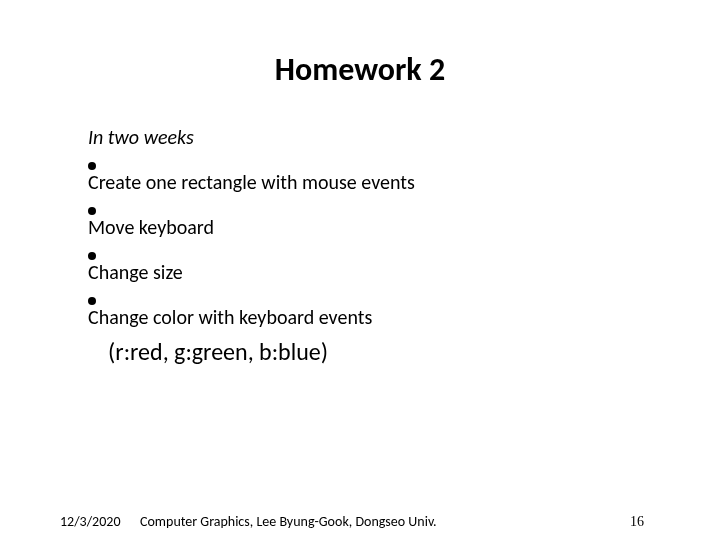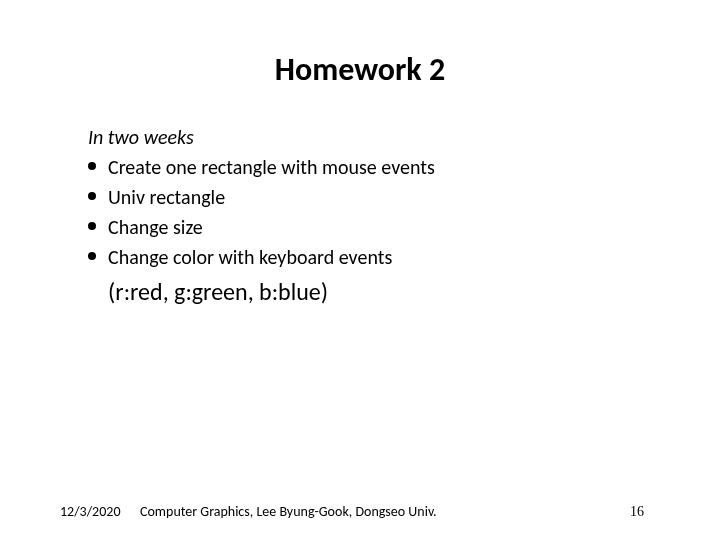--- a/index.html
+++ b/index.html
@@ -56,20 +56,21 @@
       margin: 0;
     }
 
     .bullet-list li {
       font-size: 20px;
       color: #000000;
       margin-bottom: 6px;
       display: flex;
       align-items: flex-start;
       padding-left: 28px;
+      flex-direction: column;
     }
 
     .bullet-list li .bullet {
       display: inline-block;
       width: 8px;
       height: 8px;
       background: #000000;
       border-radius: 50%;
       margin-right: 12px;
       margin-top: 7px;
@@ -81,21 +82,21 @@
       color: #000000;
       margin-left: 48px;
       margin-top: 2px;
     }
 
     .footer {
       display: flex;
       justify-content: space-between;
       align-items: center;
       position: absolute;
-      bottom: 20px;
+      bottom: 10px;
       left: 60px;
       right: 60px;
       font-size: 14px;
       color: #000000;
     }
 
     .footer-center {
       flex: 1;
     }
 
@@ -120,21 +121,21 @@
 
     <div class="intro-text">In two weeks</div>
 
     <ul class="bullet-list">
       <li>
         <span class="bullet"></span>
         <span>Create one rectangle with mouse events</span>
       </li>
       <li>
         <span class="bullet"></span>
-        <span>Univ rectangle</span>
+        <span>Move keyboard</span>
       </li>
       <li>
         <span class="bullet"></span>
         <span>Change size</span>
       </li>
       <li>
         <span class="bullet"></span>
         <span>Change color with keyboard events</span>
       </li>
     </ul>

